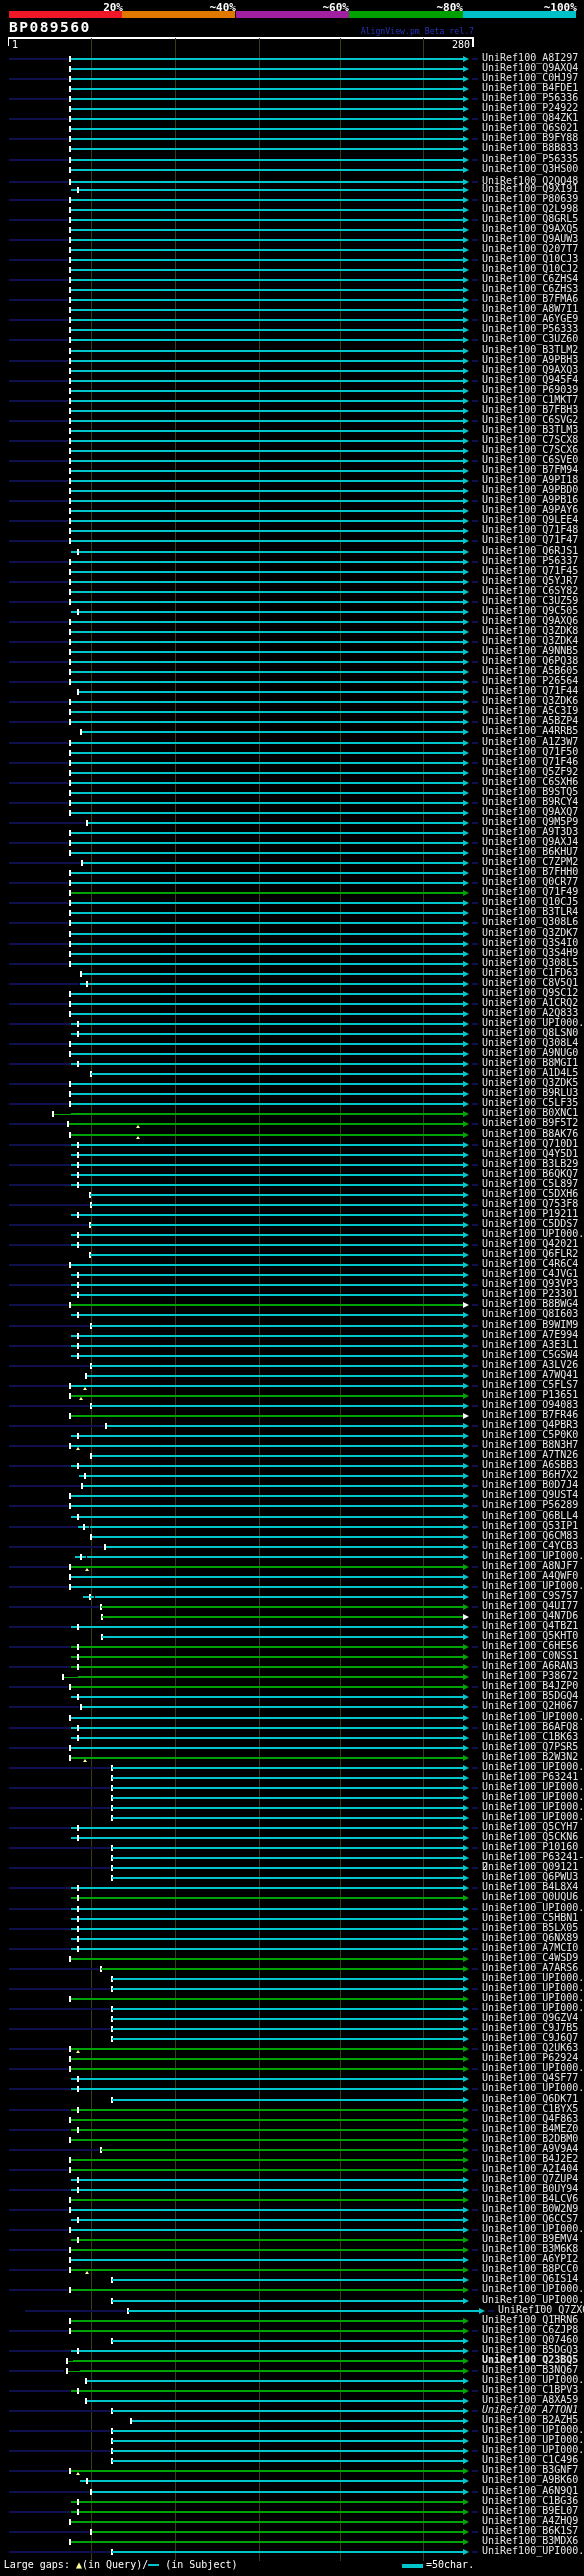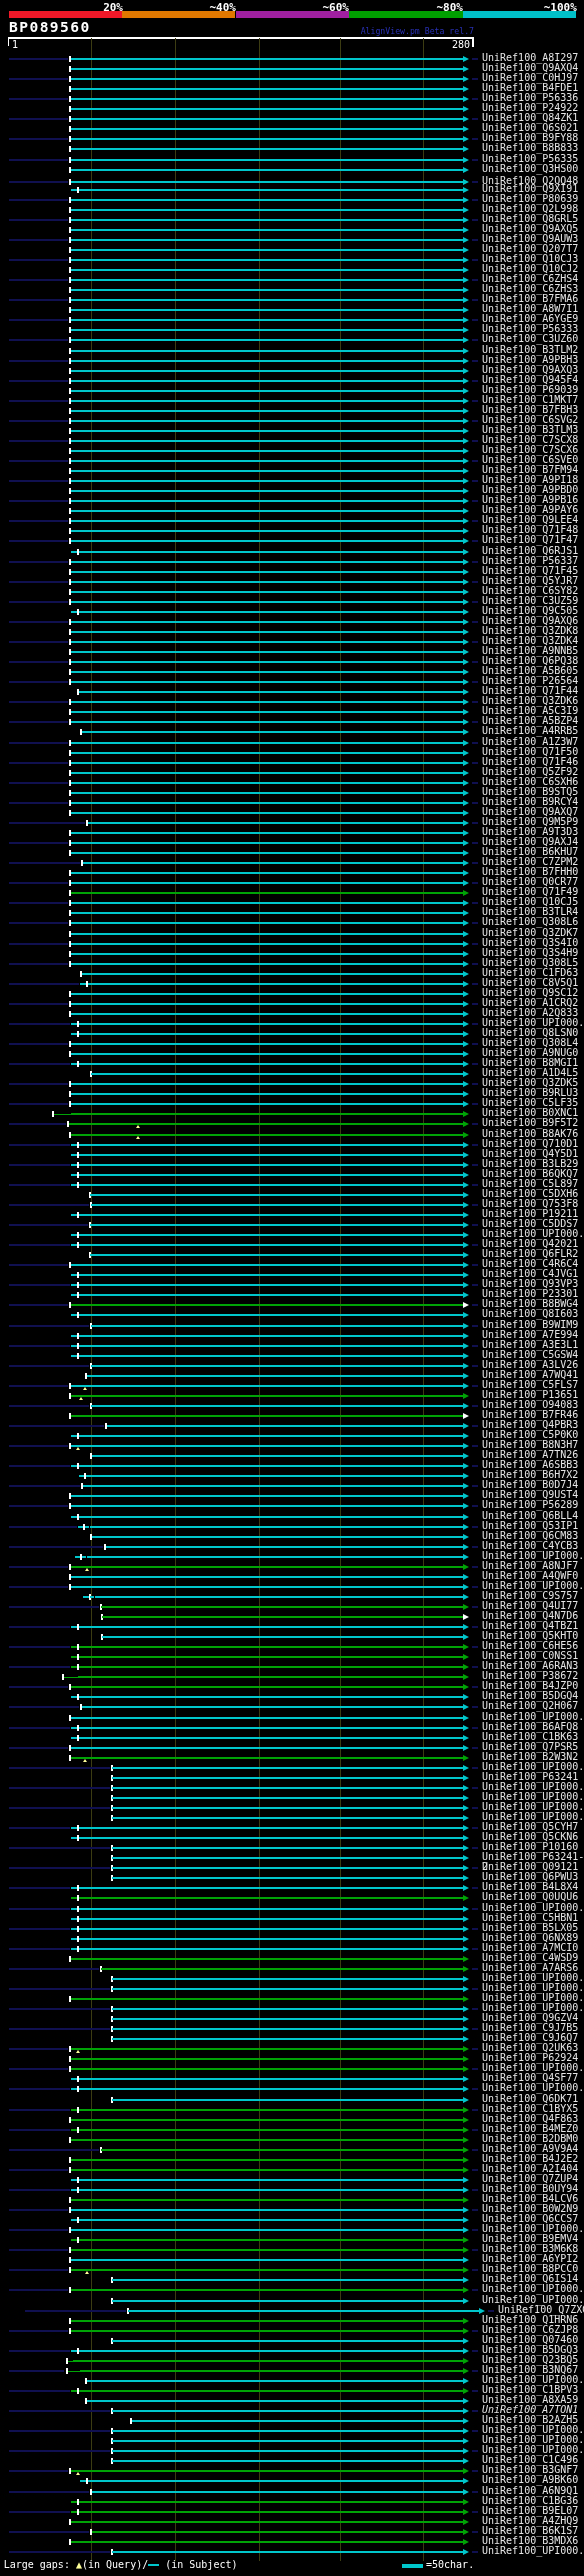--- a/index.html
+++ b/index.html
@@ -1778,21 +1778,21 @@
       <div class="hit-row" style="top: 2345px;">
         <div class="leader" style="left: 9.1px; top: 4.6px; width: 61px; height: 2.7px; background: rgb(16, 16, 80);"></div>
         <div class="rstub" style="left: 472px; top: 4.6px; width: 6.4px; height: 2.7px; background: rgb(16, 16, 80);"></div>
         <div class="stub" style="left: 71px; top: 4.6px; width: 5.5px; height: 2.7px; background: rgb(0, 198, 203);"></div>
         <div class="wtick" style="left: 77px;"></div>
         <div class="dashseg" style="left: 79px; top: 4.6px; width: 3.7px; height: 2.7px; background: rgb(0, 198, 203);"></div>
         <div class="bar" style="left: 83px; top: 4.6px; width: 380px; height: 2.7px; background: rgb(0, 198, 203);"></div>
         <div class="arrow" style="left: 463px; border-left: 6.4px solid rgb(0, 198, 203);"></div>
         <span class="rowlabel">UniRef100_B5DGQ3</span>
       </div>
-      <div class="hit-row" style="top: 2355px;">
+      <div class="hit-row" style="top: 2355px; font-weight: bold;">
         <div class="wtick" style="left: 66px;"></div>
         <div class="thinline" style="left: 68px; top: 5.5px; width: 5.5px; height: 0.9px; background: rgb(0, 163, 6);"></div>
         <div class="bar" style="left: 73px; top: 4.6px; width: 390px; height: 2.7px; background: rgb(0, 163, 6);"></div>
         <div class="arrow" style="left: 463px; border-left: 6.4px solid rgb(0, 163, 6);"></div>
         <span class="rowlabel">UniRef100_Q23BQ5</span>
       </div>
       <div class="hit-row" style="top: 2365px;">
         <div class="leader" style="left: 9.1px; top: 4.6px; width: 55px; height: 2.7px; background: rgb(16, 16, 80);"></div>
         <div class="rstub" style="left: 472px; top: 4.6px; width: 6.4px; height: 2.7px; background: rgb(16, 16, 80);"></div>
         <div class="wtick" style="left: 66px;"></div>

